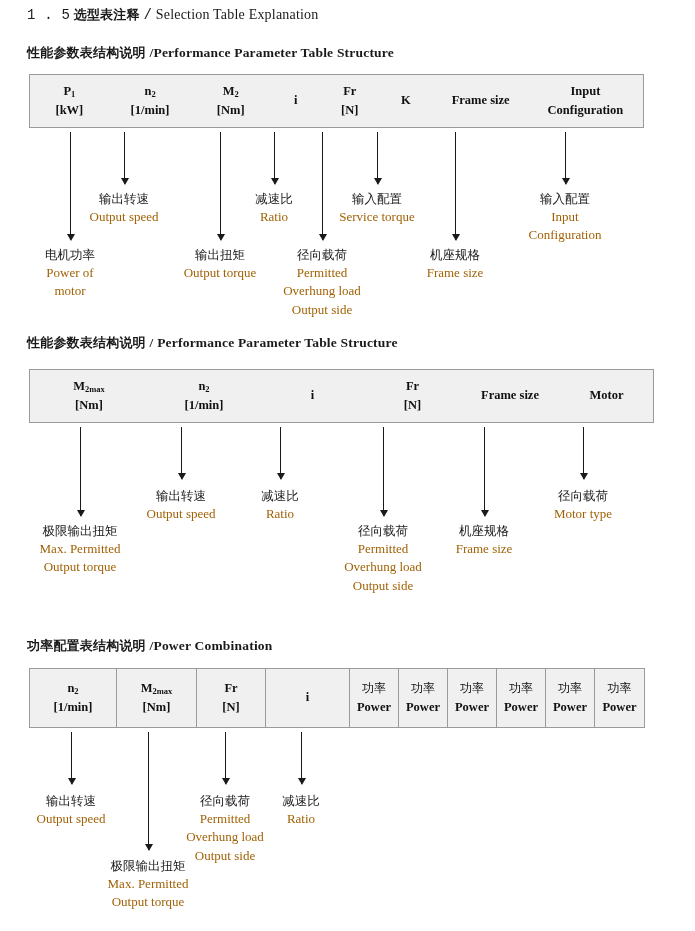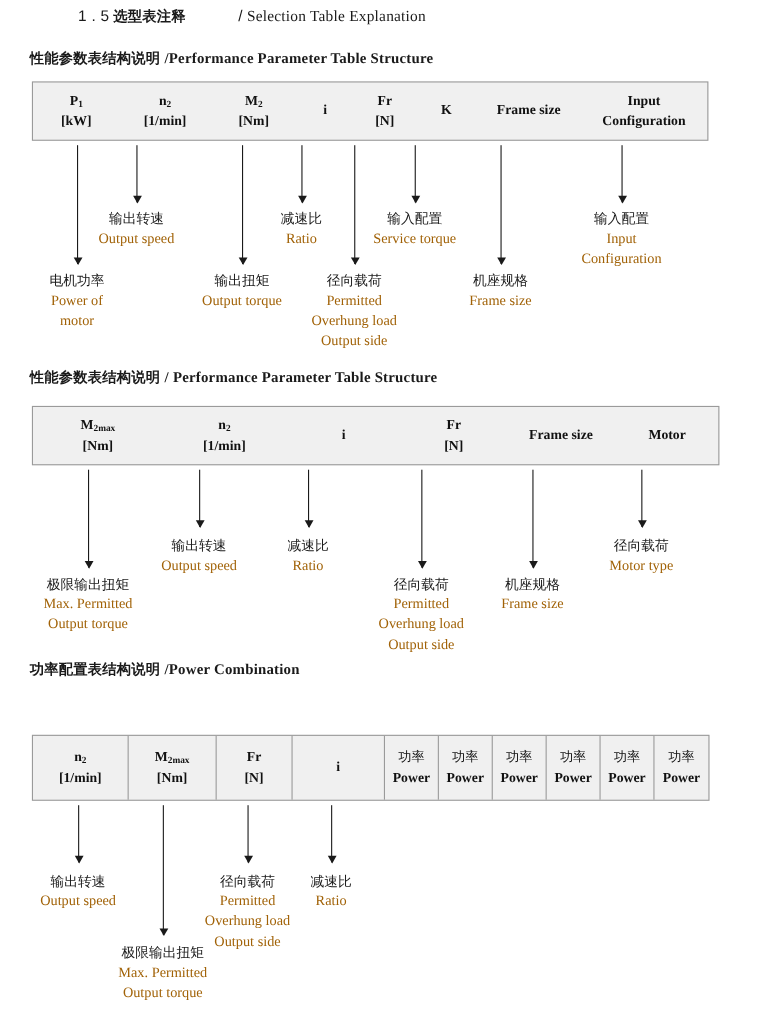--- a/index.html
+++ b/index.html
@@ -22,23 +22,22 @@
     font-size: 14px;
     white-space: nowrap;
     letter-spacing: 0.2px;
   }
   .sec-title .cn {
     font-family: Liberation Mono, monospace;
     font-weight: 700;
     font-size: 13px;
   }
   .sec-title .num {
-    font-family: Liberation Sans, sans-serif;
+    font-family: Liberation Mono, monospace;
     font-weight: 400;
-    margin-left: 44px;
   }
   .sec-title .en-serif {
     font-family: "Liberation Serif", "DejaVu Serif", serif;
     font-weight: 400;
     font-size: 14px;
   }
   .sec-title .en-bold {
     font-family: "Liberation Serif", "DejaVu Serif", serif;
     font-weight: 700;
     font-size: 13.5px;
@@ -276,21 +275,21 @@
   <span class="cn">径向载荷</span>
   <span class="en">Permitted</span>
   <span class="en">Overhung load</span>
   <span class="en">Output side</span>
 </div>
 <div class="lbl" style="left:484px; top:522px; transform:translateX(-50%);">
   <span class="cn">机座规格</span>
   <span class="en">Frame size</span>
 </div>
 
-<div class="sec-title" style="left:27px; top:600px;text-align:center;">
+<div class="sec-title" style="left:27px; top:637px;text-align:center;">
   <span class="cn">功率配置表结构说明</span>
   <span class="en-bold">/</span><span class="en-bold">Power Combination</span>
 </div>
 
 <div class="tbl divided" style="left:29px; top:668px; width:616px; height:60px;">
   <div class="cell" style="width:86px;">
     <span><span>n</span><sub>2</sub></span>
     <span class="l2">[1/min]</span>
   </div>
   <div class="cell" style="width:80px;">

